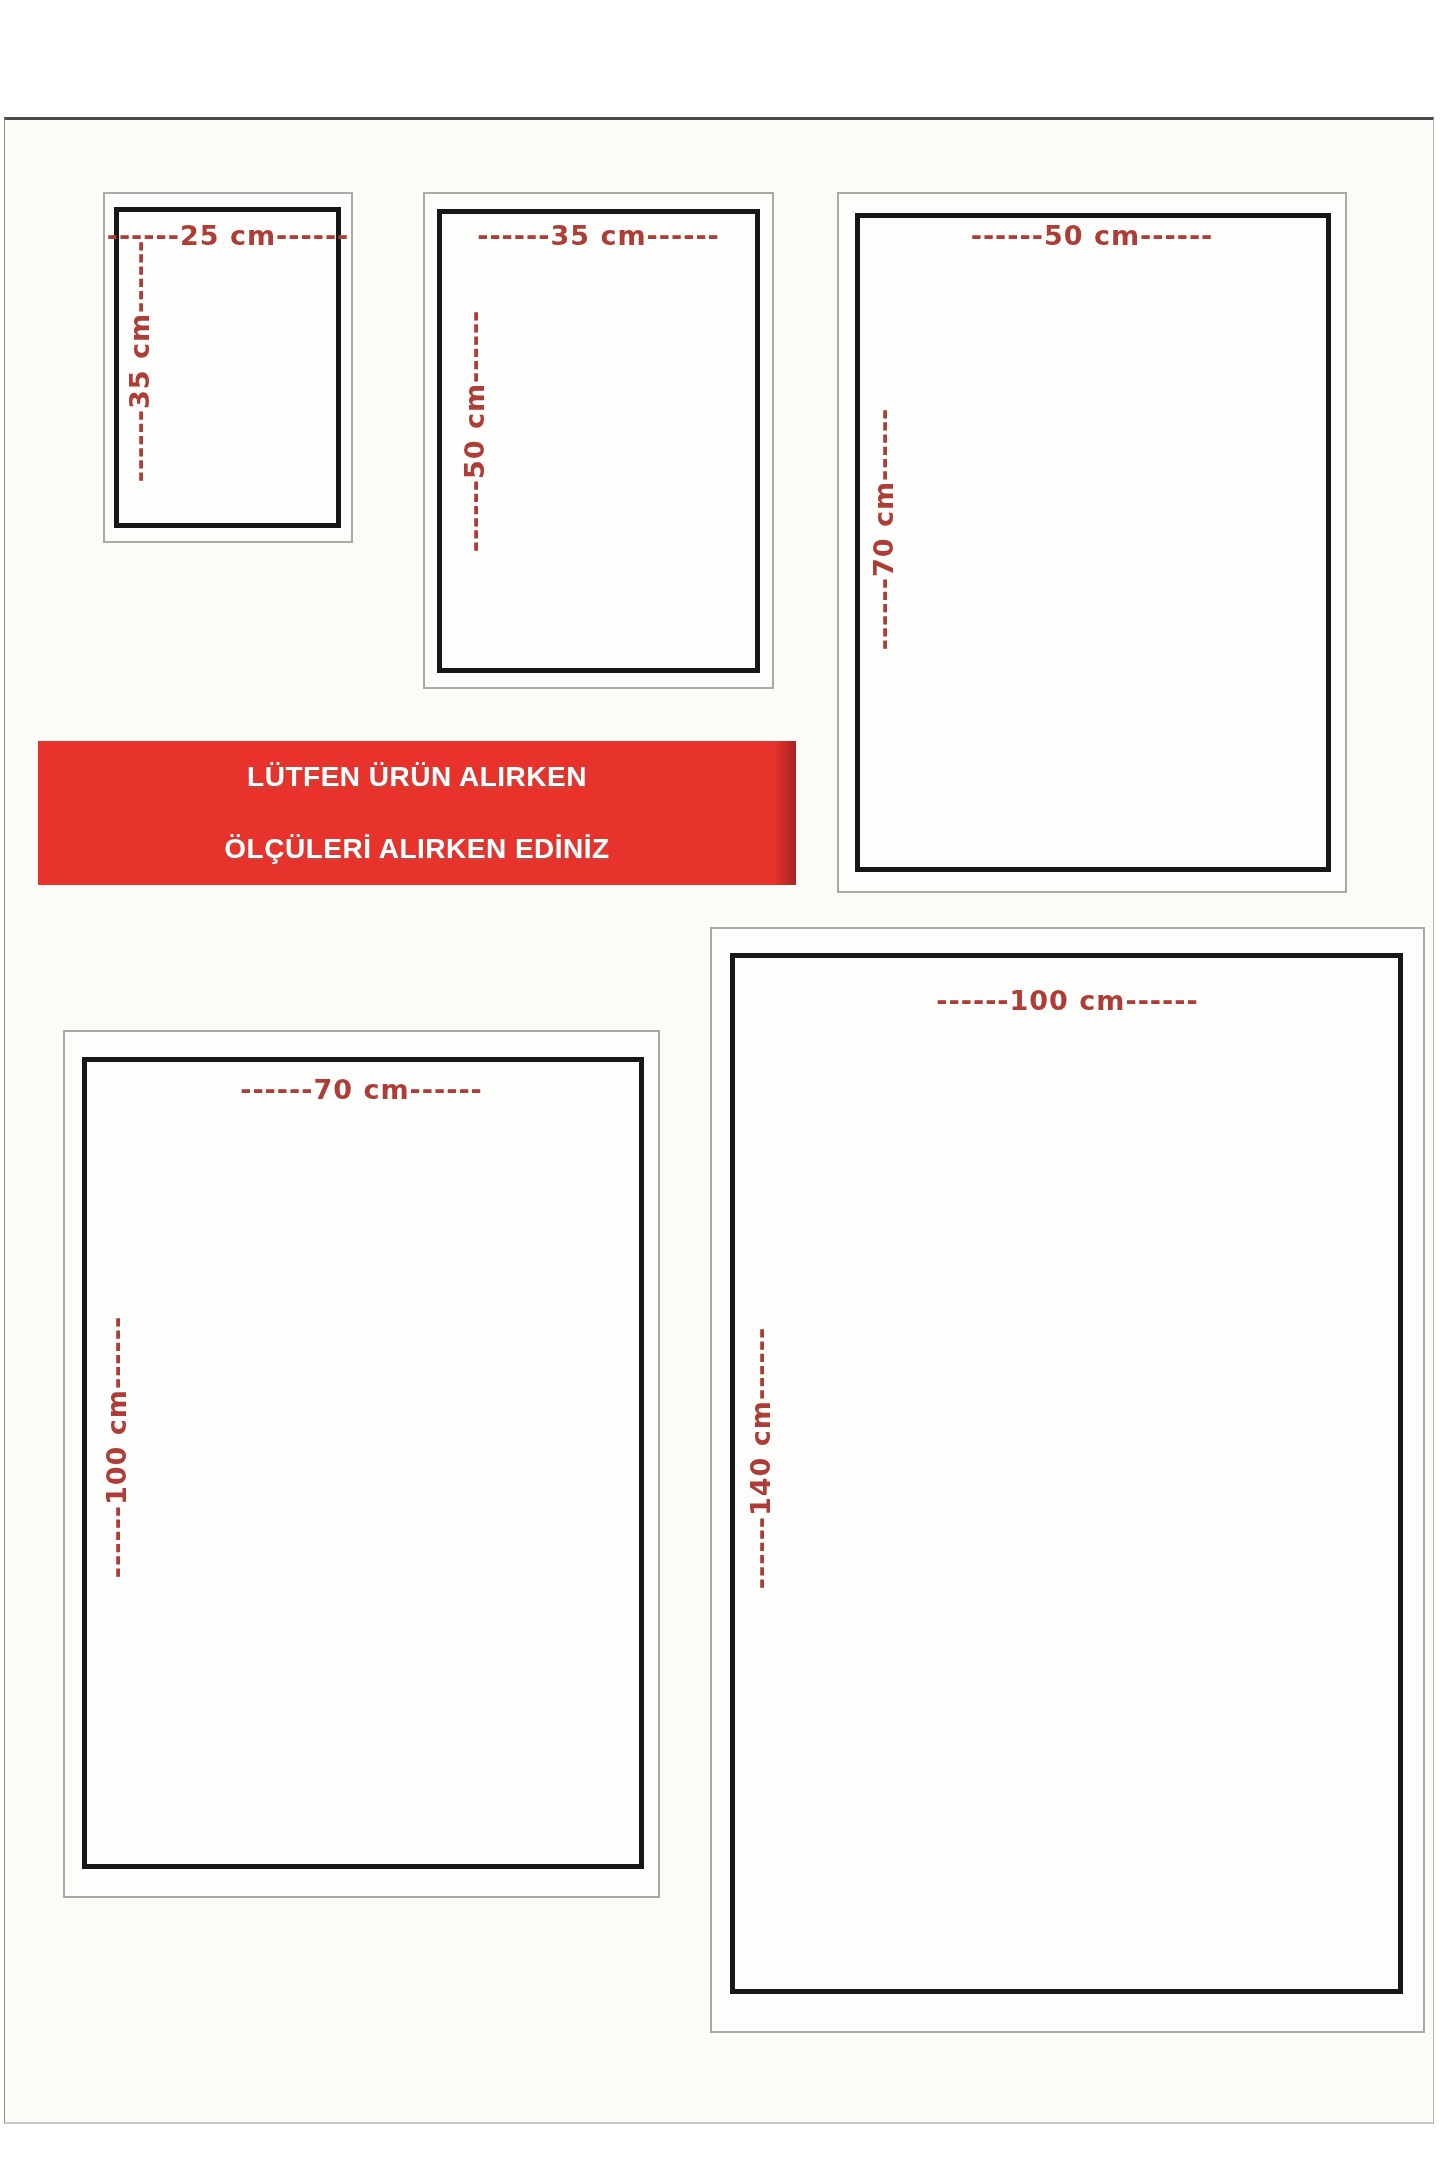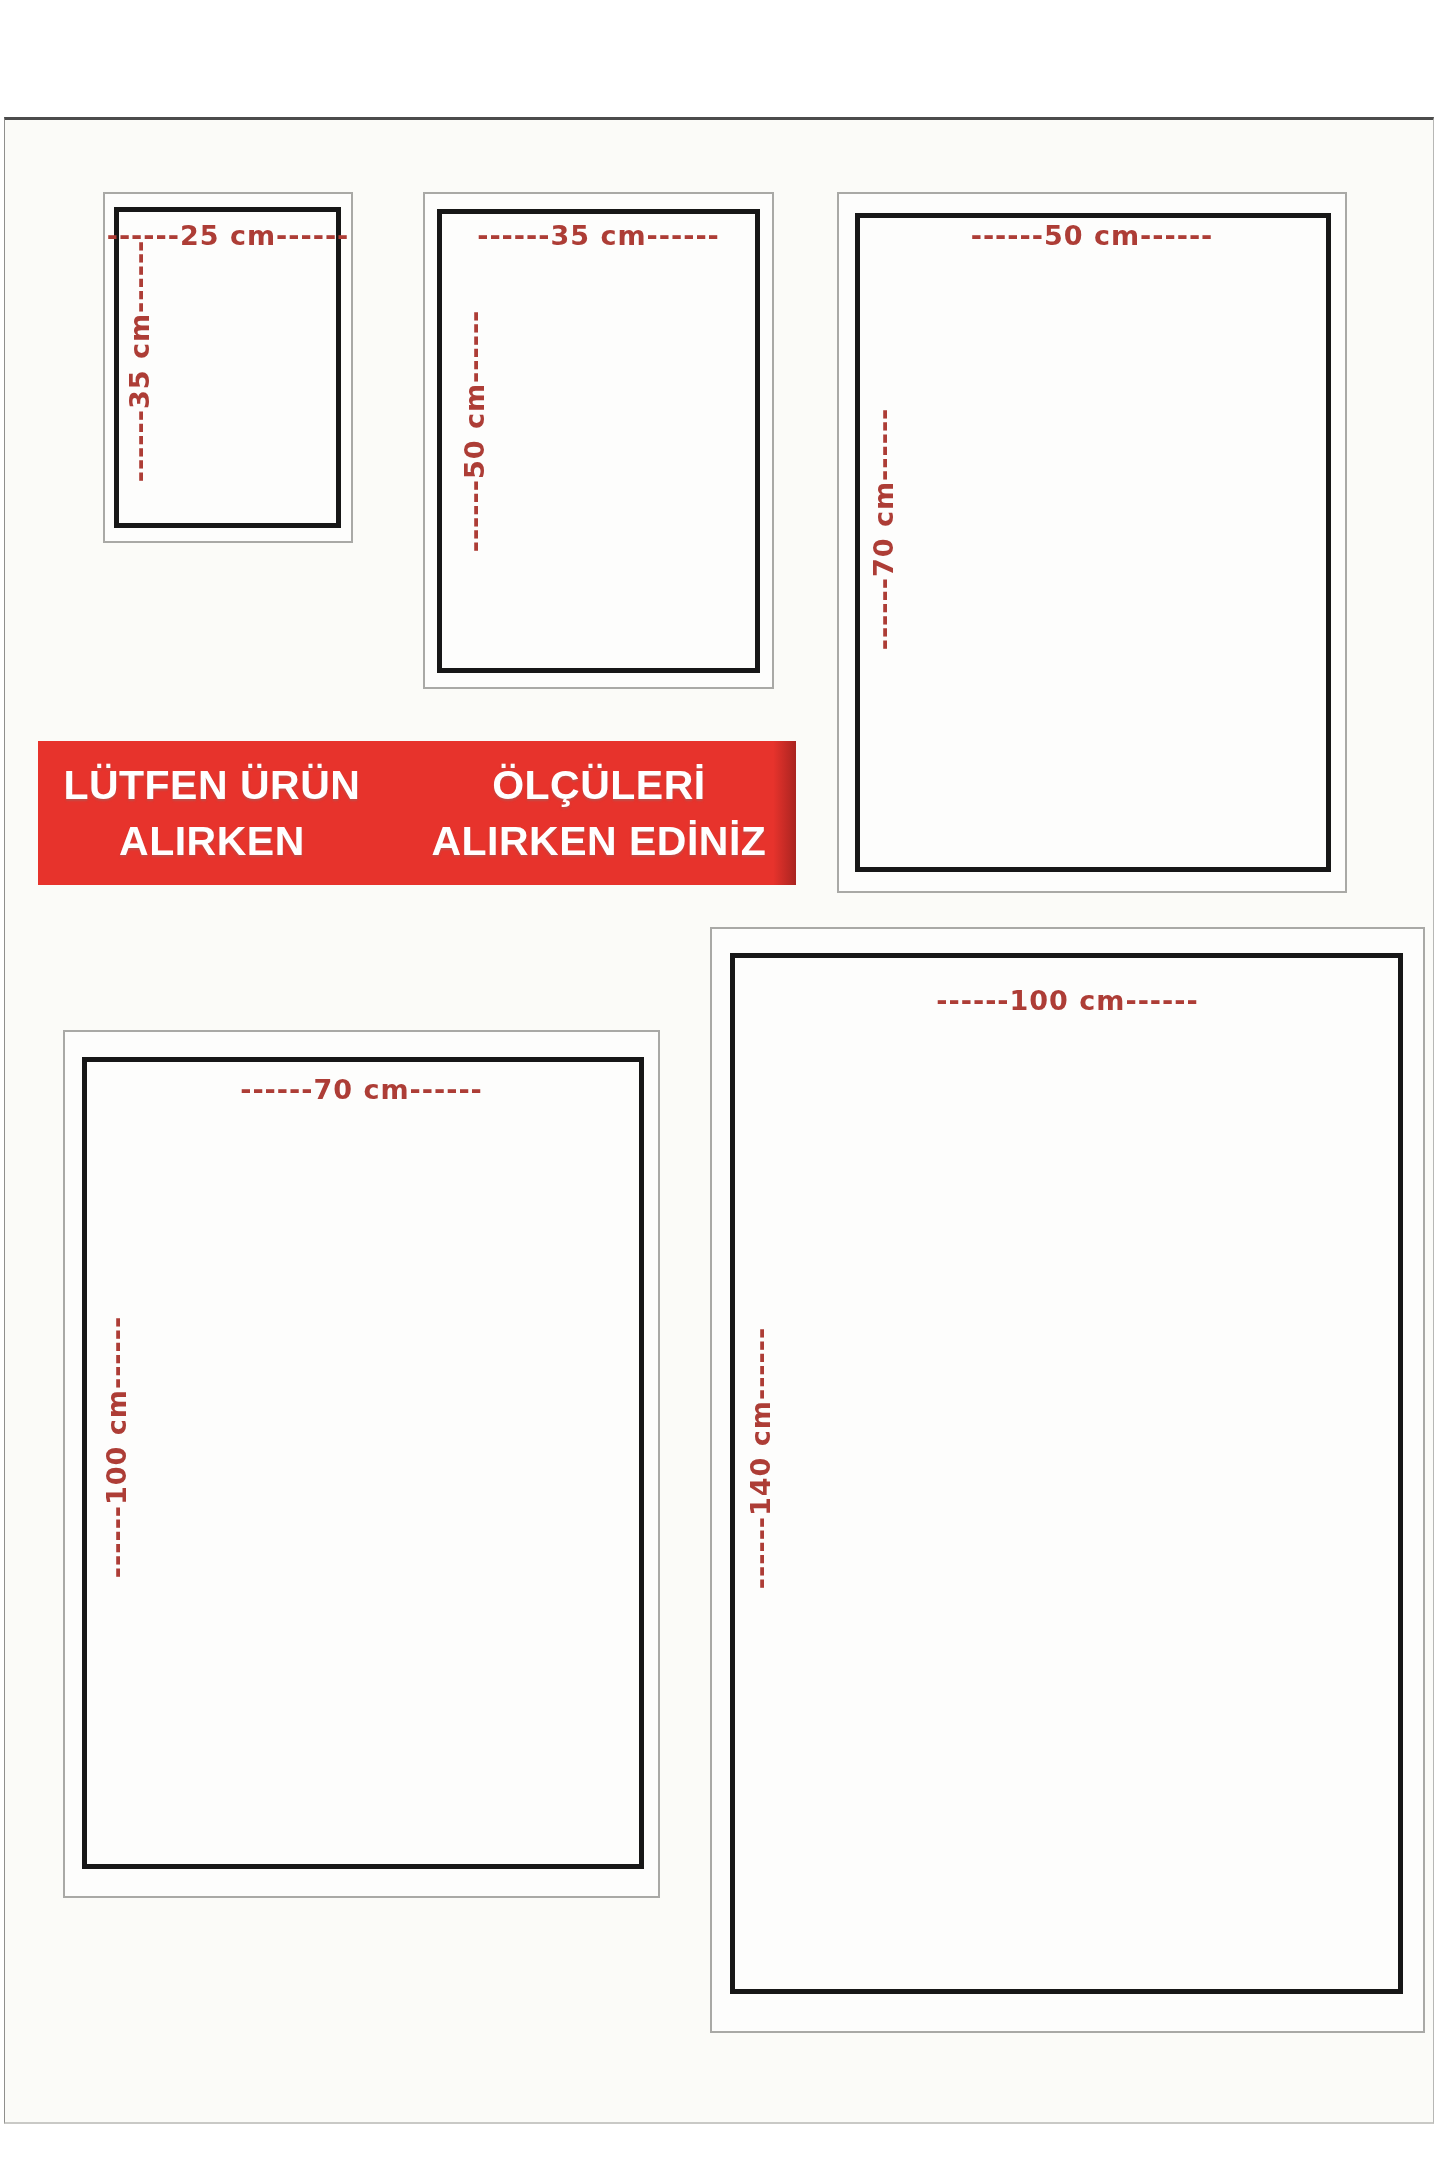--- a/index.html
+++ b/index.html
@@ -34,24 +34,24 @@
   }
   .h-label{
     position:absolute;left:var(--hx,40px);top:48%;
     transform:translate(-50%,-50%) rotate(-90deg);
     font-weight:700;font-size:27px;letter-spacing:1px;
     color:#ad3d36;white-space:nowrap;
   }
   .banner{
     position:absolute;left:38px;top:741px;width:758px;height:144px;
     background:linear-gradient(90deg,#e7332c 0%,#e7332c 97%,#a92420 100%);
-    color:#ffffff;display:flex;flex-direction:row;justify-content:center;
+    color:#ffffff;display:flex;flex-direction:column;justify-content:center;
     align-items:center;text-align:center;
     font-family:"Liberation Sans","DejaVu Sans",sans-serif;
-    font-weight:700;font-size:41px;line-height:56px;letter-spacing:0.5px;
+    font-weight:700;font-size:28px;line-height:56px;letter-spacing:0.5px;
     text-shadow:0 2px 2px rgba(120,120,120,0.35);
     gap:16px;
   }
 </style>
 </head>
 <body>
 
 <div class="stage">
 
   <div class="photo-area"></div>

